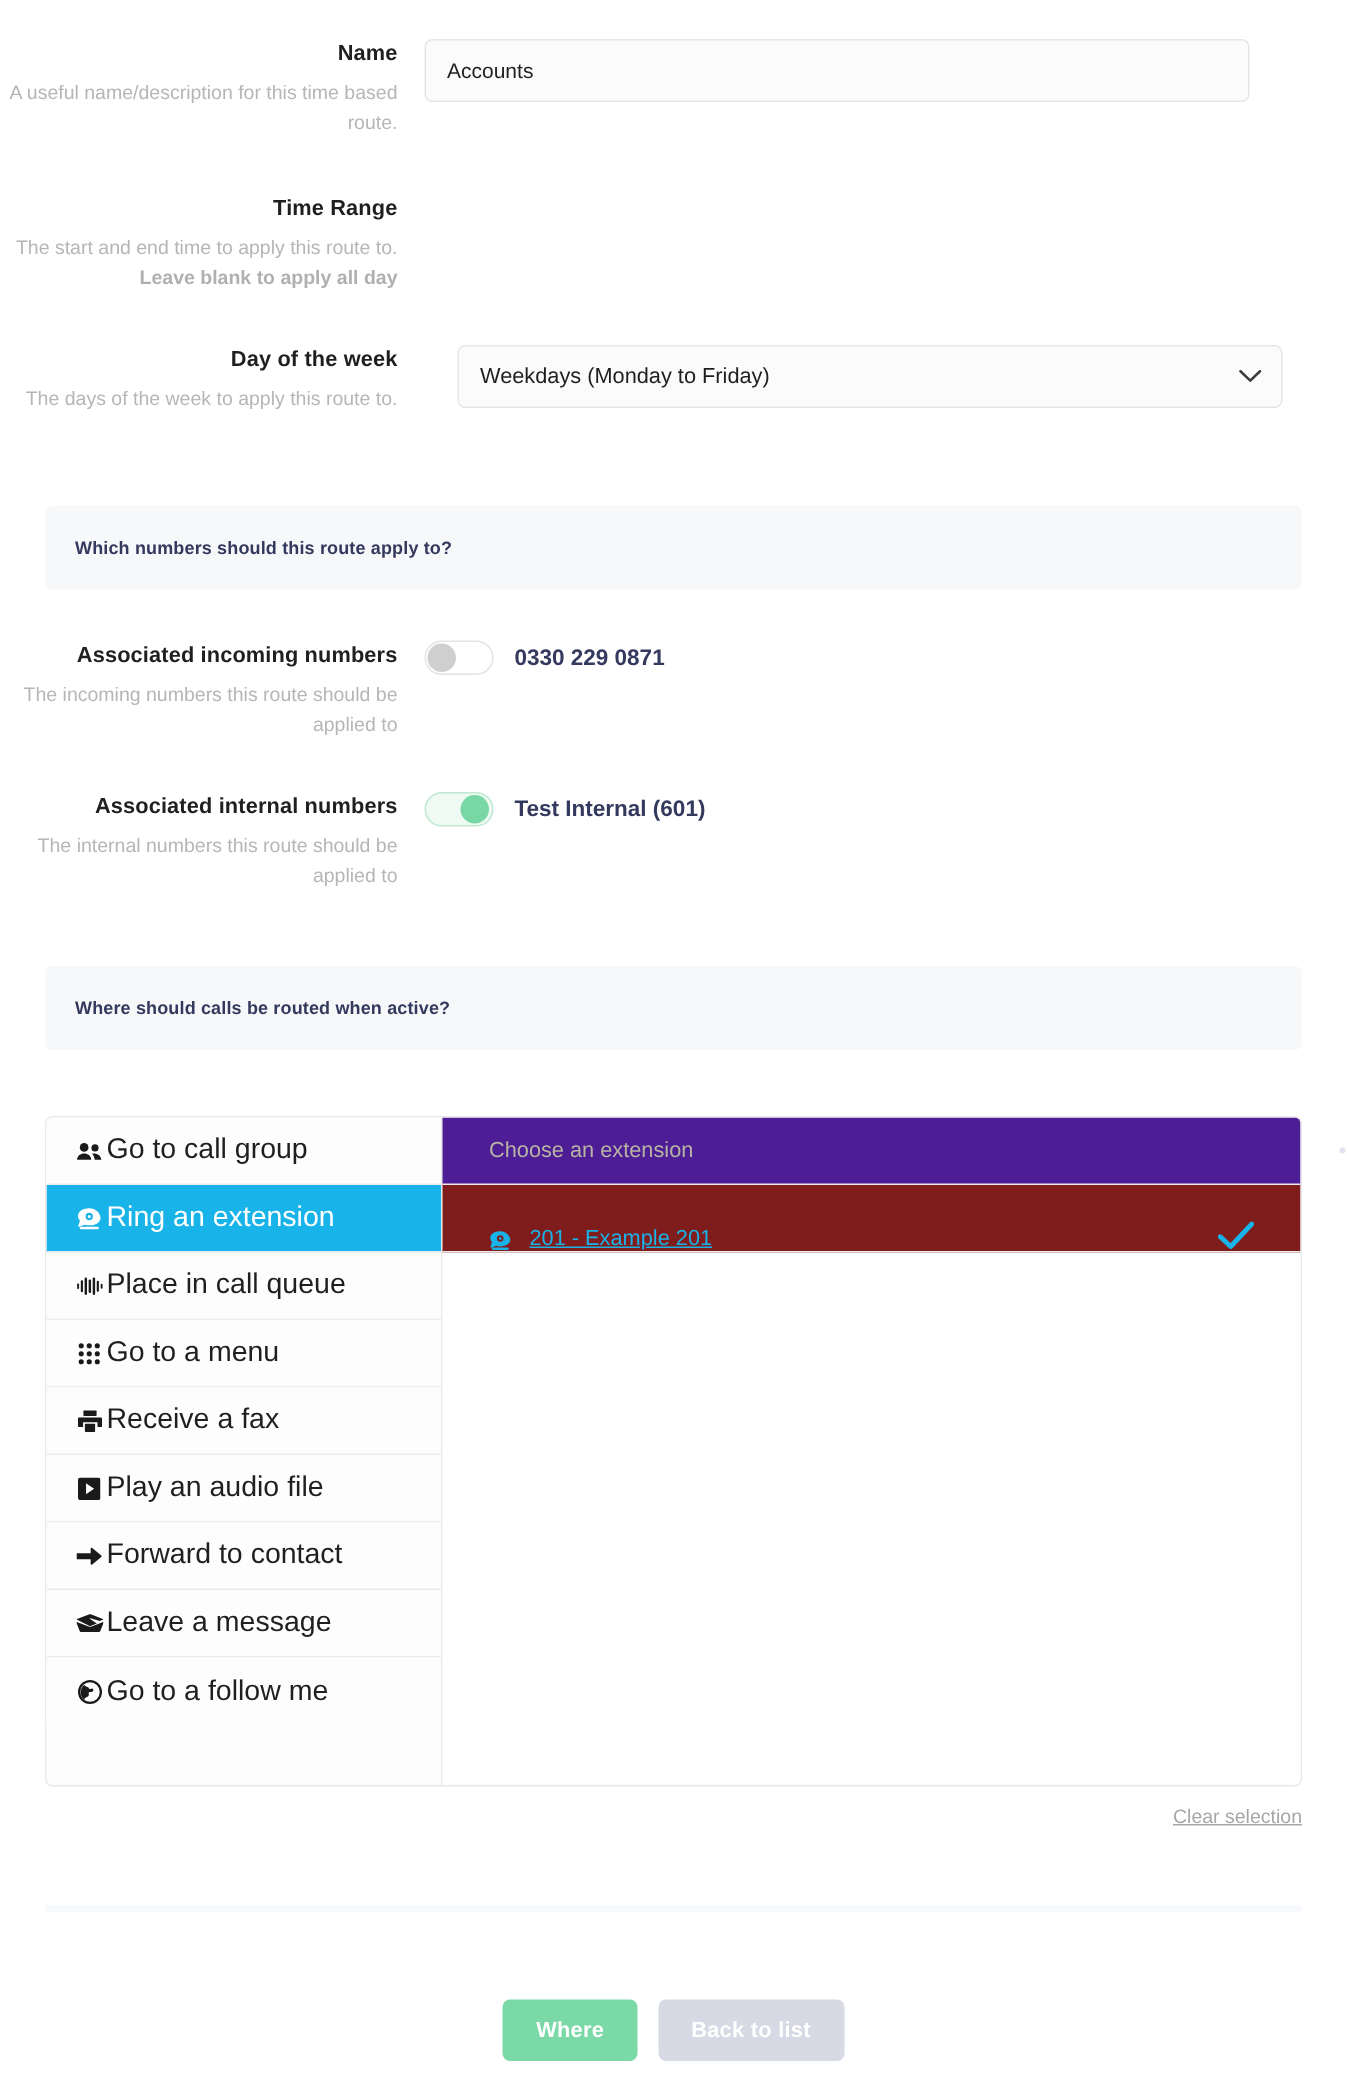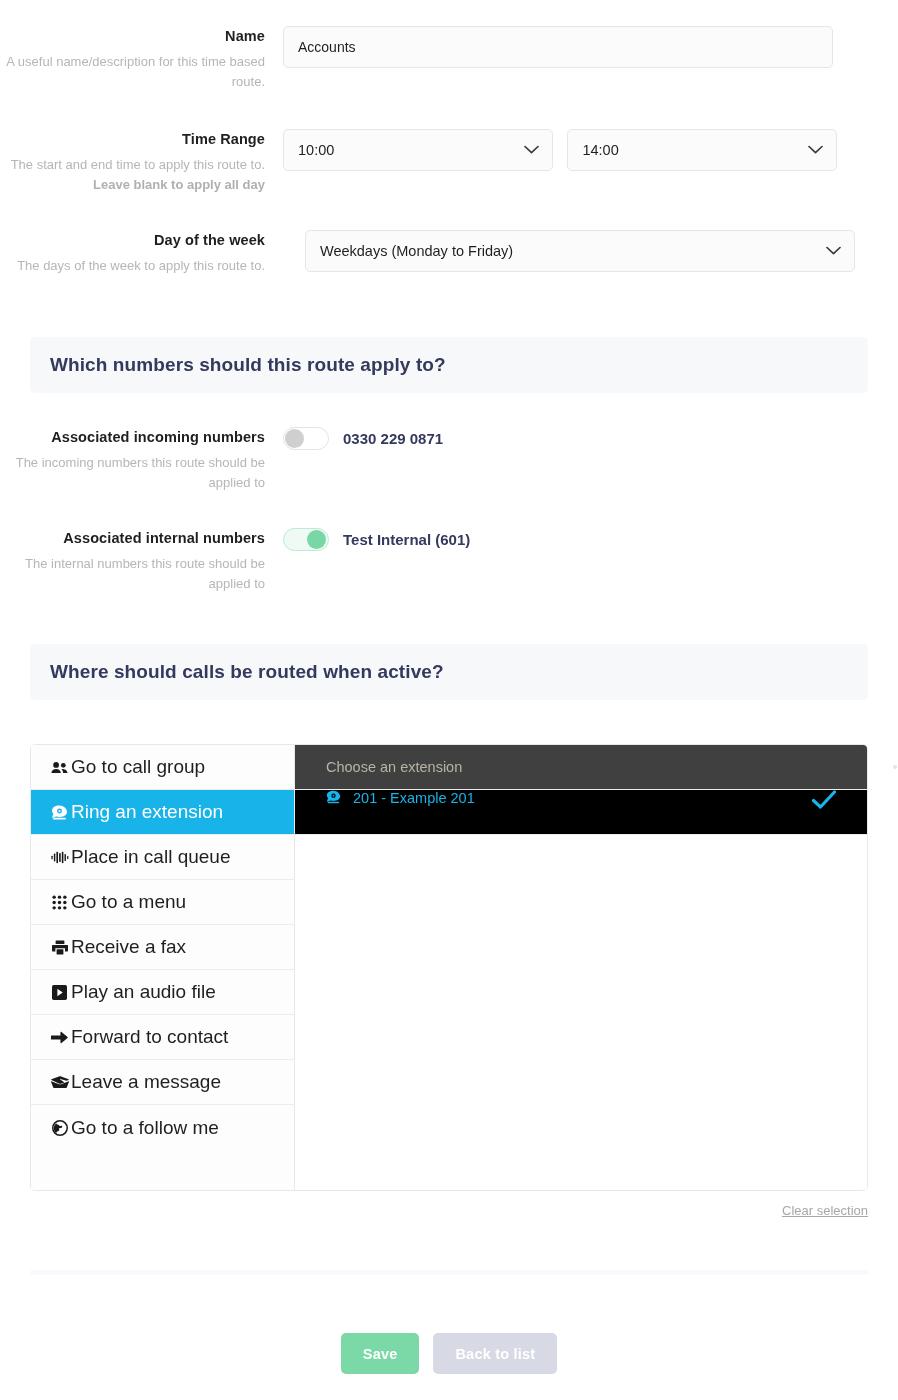--- a/index.html
+++ b/index.html
@@ -91,21 +91,21 @@
   
   .banner {
     position: absolute;
     left: 30px; width: 838px;
     height: 56px;
     background: #f7f8fa;
     border-radius: 5px;
     display: flex;
     align-items: center;
     padding-left: 20px;
-    font-size: 19px;
+    font-size: 12px;
     font-weight: bold;
     color: #34395e;
     letter-spacing: .1px;
   }
 
   
   .toggle-line {
     display: flex;
     align-items: center;
     gap: 14px;
@@ -187,39 +187,40 @@
     align-items: center;
     justify-content: center;
     line-height: 0;
   }
   .opt .oicon svg { display: block; fill: #1a1a1a; }
   .opt.active .oicon svg { fill: #ffffff; }
 
   .picker-right { flex: 1 1 auto; background: #fff; position: relative; }
   .pick-head {
     height: 45px;
-    background: #404040;
+    background: #4c1d95;
     border-bottom: 1px solid #ececec;
     display: flex;
     align-items: center;
     padding-left: 31px;
     font-size: 14.5px;
     color: #b8b3a4;
   }
   .pick-item {
     height: 45px;
-    background: #000000;
+    background: #7f1d1d;
     border-bottom: 1px solid #ececec;
     display: flex;
-    align-items: flex-start;
+    align-items: flex-end;
     padding: 0 31px;
     gap: 12px;
     font-size: 14.5px;
     color: #18b3e8;
     cursor: pointer;
+    text-decoration: underline;
   }
   .pick-item .pi-icon { line-height: 0; }
   .pick-item .pi-icon svg { display: block; fill: #18b3e8; }
   .pick-check { margin-left: auto; line-height: 0; }
   .pick-check svg { display: block; }
 
   .clear-link {
     position: absolute;
     top: 1203px; right: 30px;
     font-size: 13px;
@@ -279,42 +280,20 @@
     </div>
     <div class="field-col">
       <input class="text-input" type="text" value="Accounts" style="">
     </div>
   </div>
 
   <div class="form-row" style="top:129px;">
     <div class="label-col">
       <div class="label-title">Time Range</div>
       <div class="label-help"><span>The start and end time to apply this route to. </span><b>Leave blank to apply all day</b></div>
-    </div>
-    <div class="field-col">
-      <div class="select-wrap">
-        <div class="select-box sel-time">
-          <span>10:00</span>
-        </div>
-        <span class="chev">
-          <svg width="15" height="9" viewBox="0 0 15 9">
-              <path d="M1 1l6.5 6.2L14 1" stroke="#3b3b3b" stroke-width="1.7" fill="none" stroke-linecap="round" stroke-linejoin="round"></path>
-            </svg>
-        </span>
-      </div>
-      <div class="select-wrap" style="margin-left:10px;">
-        <div class="select-box sel-time">
-          <span>14:00</span>
-        </div>
-        <span class="chev">
-          <svg width="15" height="9" viewBox="0 0 15 9">
-              <path d="M1 1l6.5 6.2L14 1" stroke="#3b3b3b" stroke-width="1.7" fill="none" stroke-linecap="round" stroke-linejoin="round"></path>
-            </svg>
-        </span>
-      </div>
     </div>
   </div>
 
   <div class="form-row" style="top:230px;gap:22px;">
     <div class="label-col">
       <div class="label-title">Day of the week</div>
       <div class="label-help">The days of the week to apply this route to.</div>
     </div>
     <div class="field-col">
       <div class="select-wrap">
@@ -493,17 +472,17 @@
     </div>
   </div>
 
   <div class="scroll-dot"></div>
 
   <div class="clear-link">Clear selection</div>
 
   <div class="divider"></div>
 
   <div class="footer">
-    <button class="btn btn-save">Save</button>
+    <button class="btn btn-save">Where</button>
     <button class="btn btn-back">Back to list</button>
   </div>
 
 </div>
 
 </body></html>

